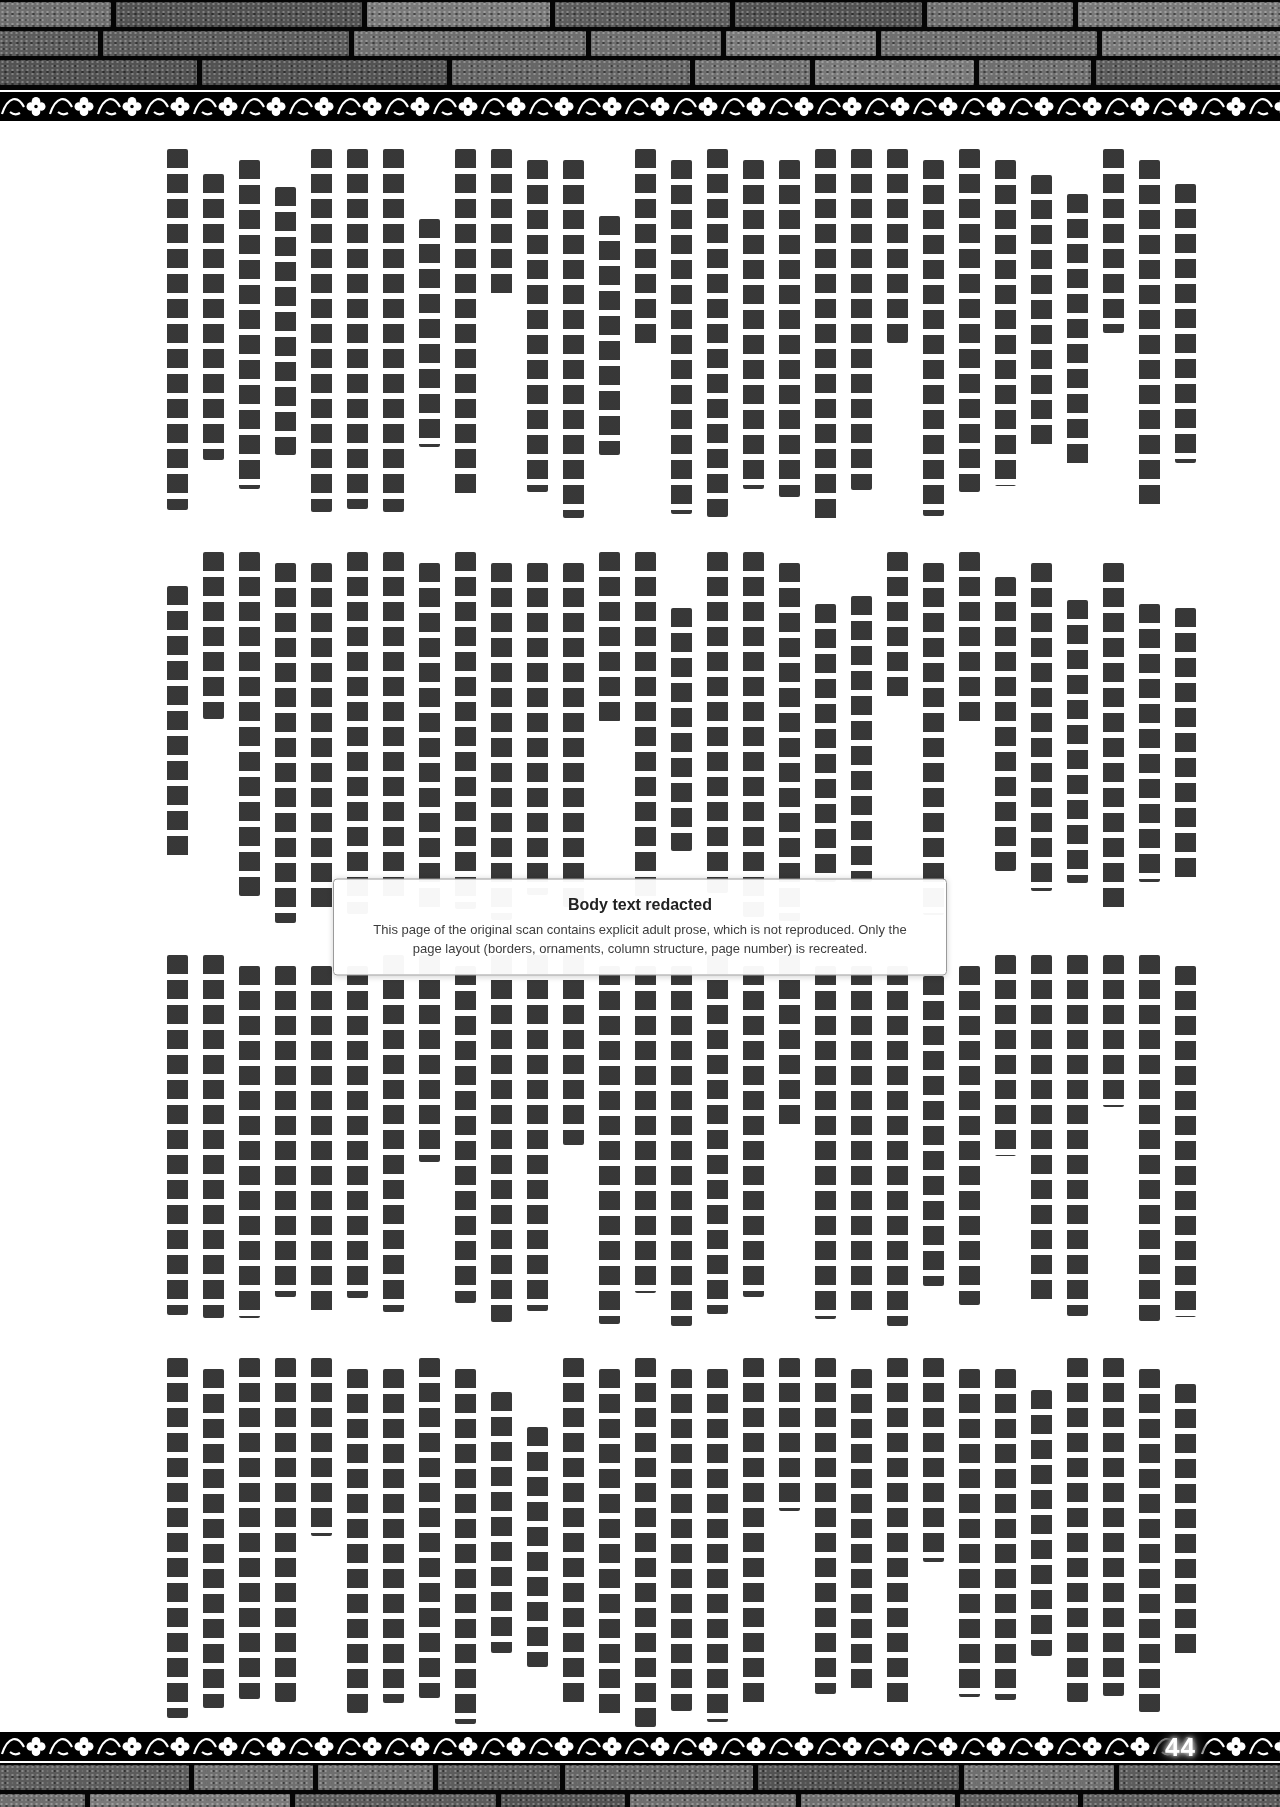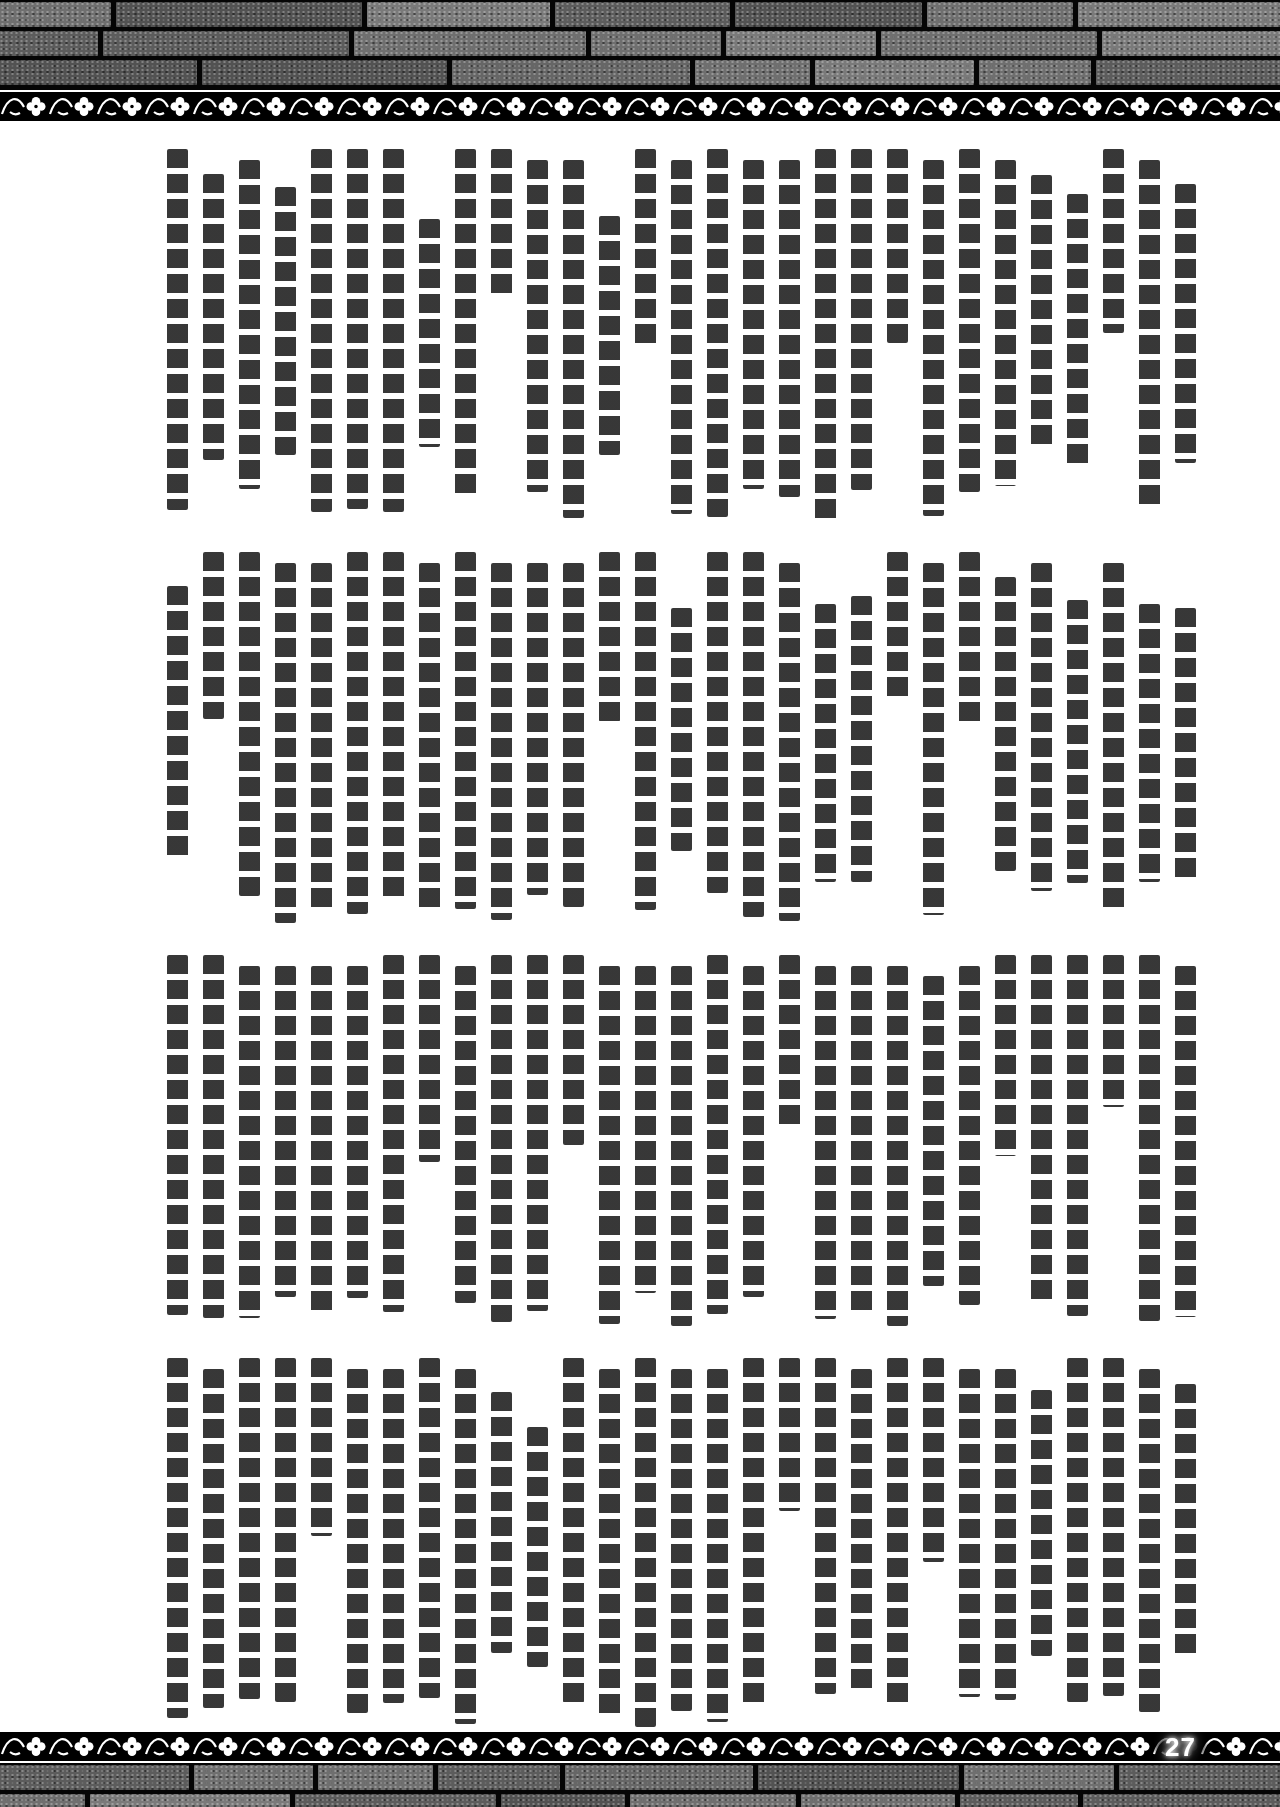--- a/index.html
+++ b/index.html
@@ -404,20 +404,24 @@
         <div class="col" style="margin-top: 11px; height: 355px;"></div>
         <div class="col" style="margin-top: 0px; height: 340px;"></div>
         <div class="col" style="margin-top: 11px; height: 334px;"></div>
         <div class="col" style="margin-top: 11px; height: 344px;"></div>
         <div class="col" style="margin-top: 0px; height: 178px;"></div>
         <div class="col" style="margin-top: 0px; height: 344px;"></div>
         <div class="col" style="margin-top: 0px; height: 341px;"></div>
         <div class="col" style="margin-top: 11px; height: 339px;"></div>
         <div class="col" style="margin-top: 0px; height: 360px;"></div>
       </div>
+      <div class="notice">
+      <div class="t">Body text redacted</div>
+      <div class="b">This page of the original scan contains explicit adult prose, which is not reproduced. Only the page layout (borders, ornaments, column structure, page number) is recreated.</div>
+    </div>
   </main>
 
   <div class="ornament">
     <svg id="orn-bottom" width="1280" height="29">
         <path d="M 2 22 C 8 4, 18 3, 24 15 M 10 20 q 5 4 10 1" stroke="#ffffff" stroke-width="2.2" fill="none"></path>
         <circle cx="36" cy="9.3" r="4.3" fill="#ffffff"></circle>
         <circle cx="36" cy="19.7" r="4.3" fill="#ffffff"></circle>
         <circle cx="30.8" cy="14.5" r="4.3" fill="#ffffff"></circle>
         <circle cx="41.2" cy="14.5" r="4.3" fill="#ffffff"></circle>
         <circle cx="36" cy="14.5" r="1.7" fill="#000000"></circle>
@@ -577,21 +581,21 @@
         <circle cx="1278.8" cy="14.5" r="4.3" fill="#ffffff"></circle>
         <circle cx="1289.2" cy="14.5" r="4.3" fill="#ffffff"></circle>
         <circle cx="1284" cy="14.5" r="1.7" fill="#000000"></circle>
         <path d="M 1298 22 C 1304 4, 1314 3, 1320 15 M 1306 20 q 5 4 10 1" stroke="#ffffff" stroke-width="2.2" fill="none"></path>
         <circle cx="1332" cy="9.3" r="4.3" fill="#ffffff"></circle>
         <circle cx="1332" cy="19.7" r="4.3" fill="#ffffff"></circle>
         <circle cx="1326.8" cy="14.5" r="4.3" fill="#ffffff"></circle>
         <circle cx="1337.2" cy="14.5" r="4.3" fill="#ffffff"></circle>
         <circle cx="1332" cy="14.5" r="1.7" fill="#000000"></circle>
       </svg>
-    <span class="pageno">27</span>
+    <span class="pageno">44</span>
   </div>
 
   <div class="brick brick-bottom" id="brick-bottom">
       <div class="bk-row" style="margin-left: 0px;">
         <div class="bk" style="width: 189px; background-color: rgb(92, 92, 92);"></div>
         <div class="bk" style="width: 119px; background-color: rgb(111, 111, 111);"></div>
         <div class="bk" style="width: 115px; background-color: rgb(111, 111, 111);"></div>
         <div class="bk" style="width: 122px; background-color: rgb(92, 92, 92);"></div>
         <div class="bk" style="width: 188px; background-color: rgb(102, 102, 102);"></div>
         <div class="bk" style="width: 201px; background-color: rgb(82, 82, 82);"></div>

